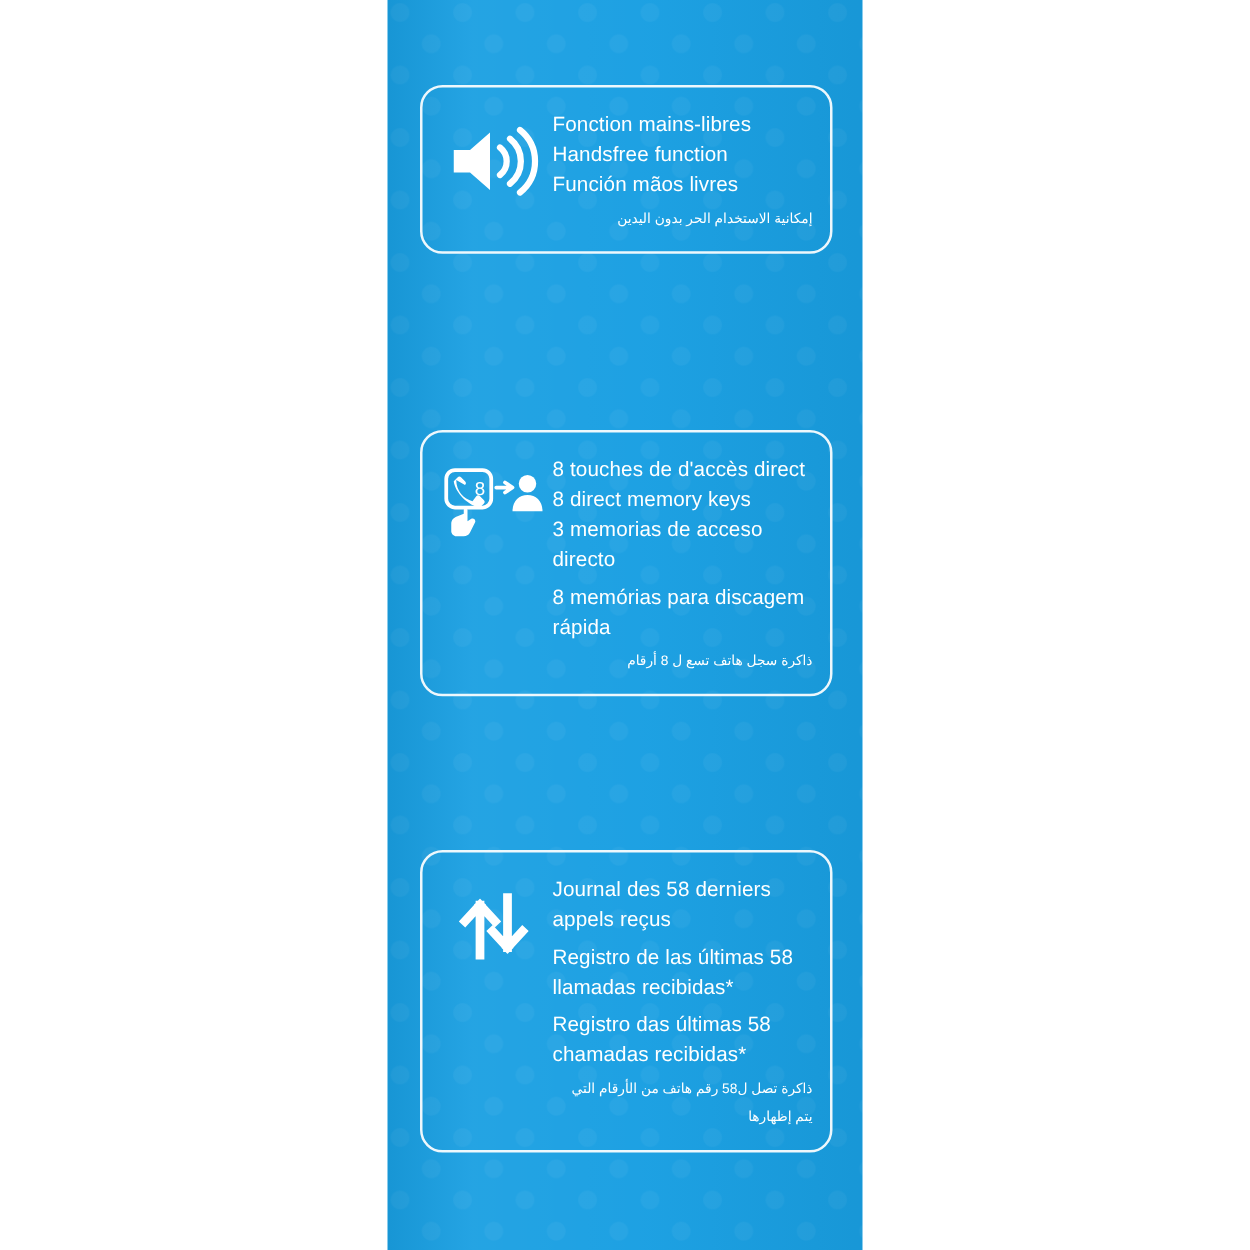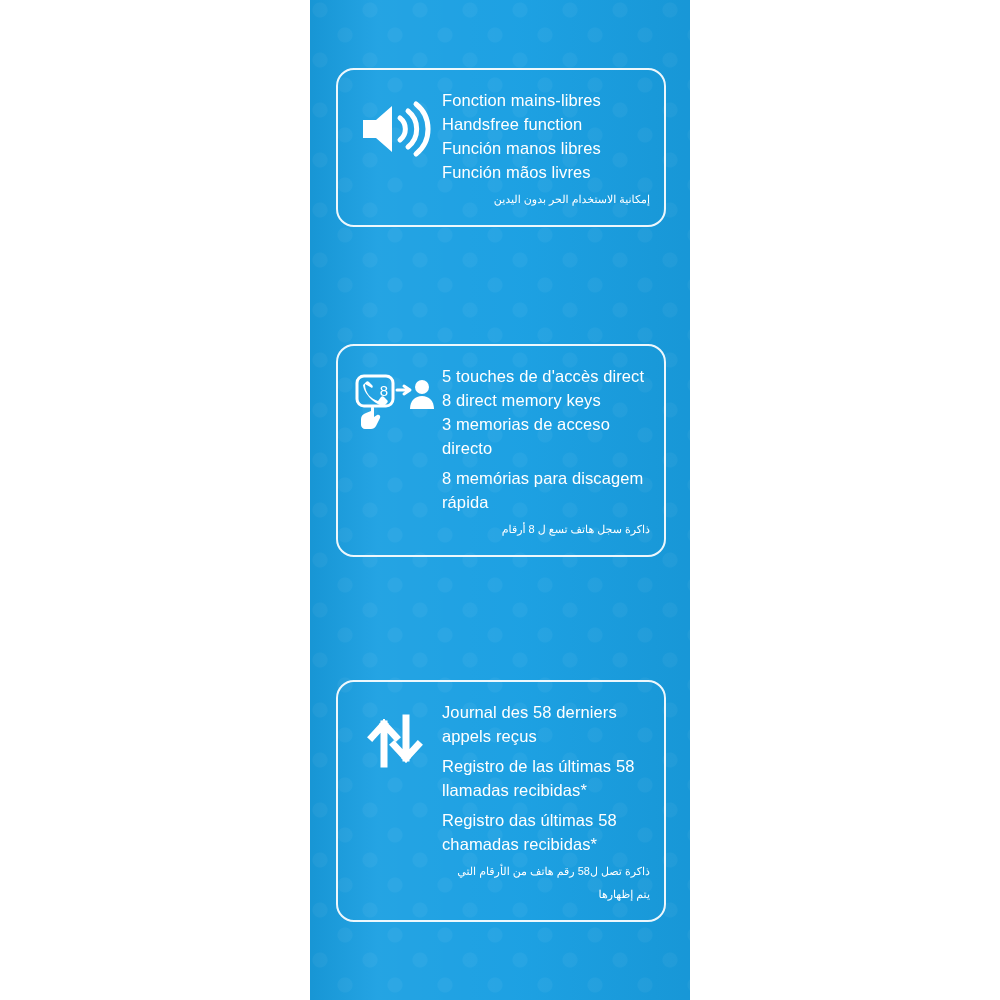--- a/index.html
+++ b/index.html
@@ -110,21 +110,20 @@
         <svg width="72" height="60" viewBox="0 0 72 60" aria-hidden="true">
           <path d="M4 21 H17 L33 7 V53 L17 39 H4 Z" fill="#ffffff"></path>
           <path d="M41 19 A14 14 0 0 1 41 41" fill="none" stroke="#ffffff" stroke-width="5" stroke-linecap="round"></path>
           <path d="M49 12 A23 23 0 0 1 49 48" fill="none" stroke="#ffffff" stroke-width="5" stroke-linecap="round"></path>
           <path d="M57 5 A32 32 0 0 1 57 55" fill="none" stroke="#ffffff" stroke-width="5" stroke-linecap="round"></path>
         </svg>
       </div>
       <div class="lines">
         <div class="line">Fonction mains-libres</div>
         <div class="line">Handsfree function</div>
-        <div class="line">Función manos libres</div>
         <div class="line">Función mãos livres</div>
         <div class="line ar">إمكانية الاستخدام الحر بدون اليدين</div>
       </div>
     </div>
 
     <div class="feature" id="feature-memory">
       <div class="icon-box">
         <svg width="80" height="62" viewBox="0 0 80 62" aria-hidden="true">
 
           <rect x="2" y="2" width="36" height="30" rx="7" ry="7" fill="none" stroke="#ffffff" stroke-width="3"></rect>
@@ -133,21 +132,21 @@
 
           <path d="M16 34 c0 -2 3 -2 3 0 l0 9 l3 -2 c2 -1 4 1 3 3 l-4 8 c-1 2 -3 3 -5 3 l-6 0 c-2 0 -4 -2 -4 -4 l0 -6 c0 -3 2 -5 5 -6 l5 -2 z" fill="#ffffff"></path>
 
           <path d="M42 16 h9 M49 12 l6 4 l-6 4" fill="none" stroke="#ffffff" stroke-width="3" stroke-linecap="round" stroke-linejoin="round"></path>
 
           <circle cx="67" cy="13" r="7" fill="#ffffff"></circle>
           <path d="M55 35 c0 -8 5 -13 12 -13 c7 0 12 5 12 13 z" fill="#ffffff"></path>
         </svg>
       </div>
       <div class="lines">
-        <div class="line">5 touches de d'accès direct</div>
+        <div class="line">8 touches de d'accès direct</div>
         <div class="line">8 direct memory keys</div>
         <div class="line">3 memorias de acceso directo</div>
         <div class="line gap">8 memórias para discagem rápida</div>
         <div class="line ar">ذاكرة سجل هاتف تسع ل 8 أرقام</div>
       </div>
     </div>
 
     <div class="feature" id="feature-callerid">
       <div class="icon-box">
         <svg width="62" height="62" viewBox="0 0 62 62" aria-hidden="true">

